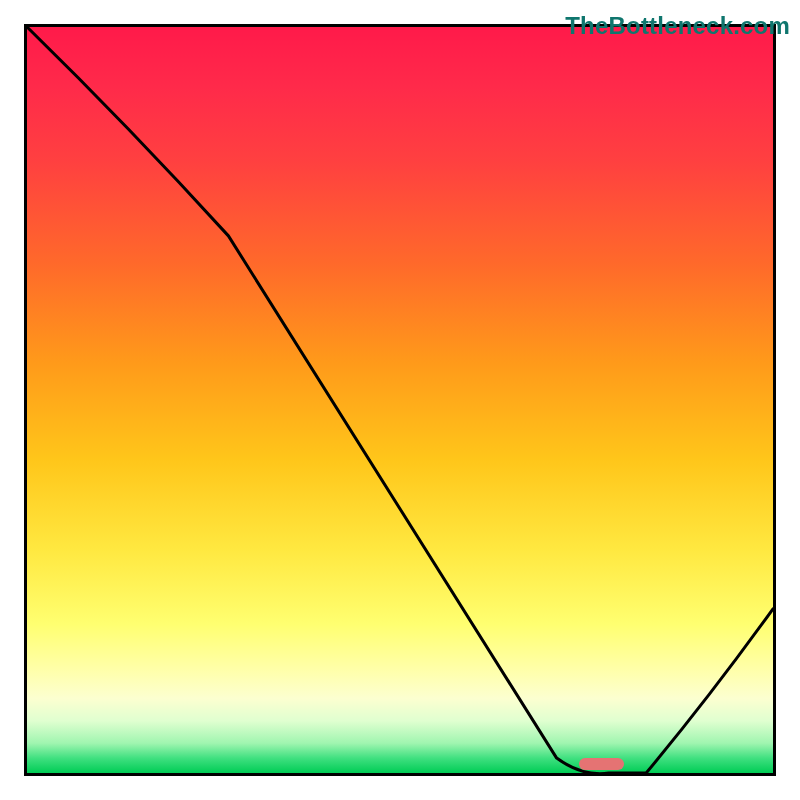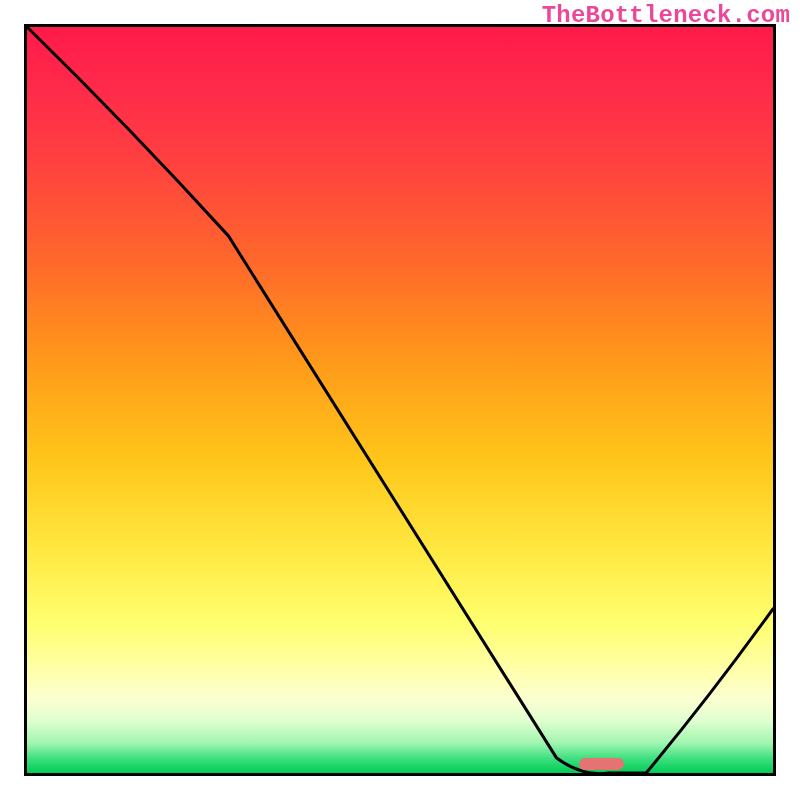--- a/index.html
+++ b/index.html
@@ -10,26 +10,26 @@
     overflow: hidden;
     background: #fff;
   }
   .chart-root {
     position: relative;
     width: 800px;
     height: 800px;
   }
   .watermark {
     position: absolute;
-    top: 2px;
+    top: 12px;
     right: 10px;
-    font-family: Liberation Mono, monospace;
+    font-family: Liberation Sans, sans-serif;
     font-size: 24px;
     font-weight: 600;
-    color: #ec4899;
+    color: #0f766e;
     letter-spacing: 0.2px;
     z-index: 3;
     white-space: nowrap;
   }
   .frame {
     position: absolute;
     left: 24px;
     top: 24px;
     width: 752px;   
     height: 752px;

